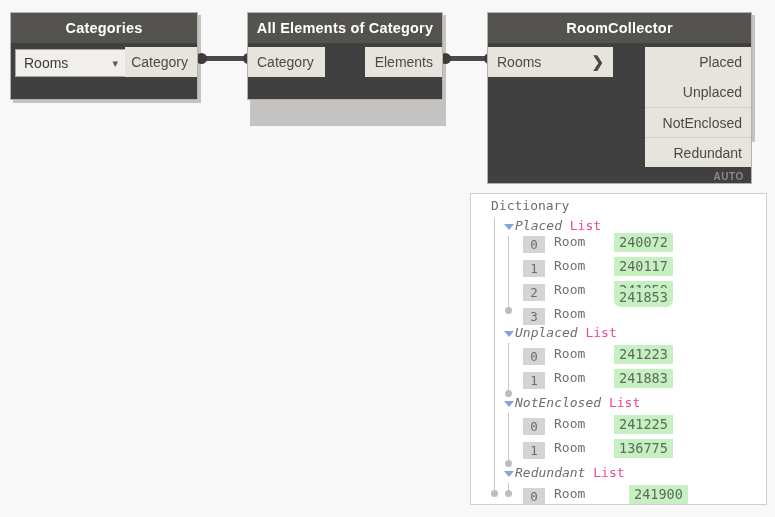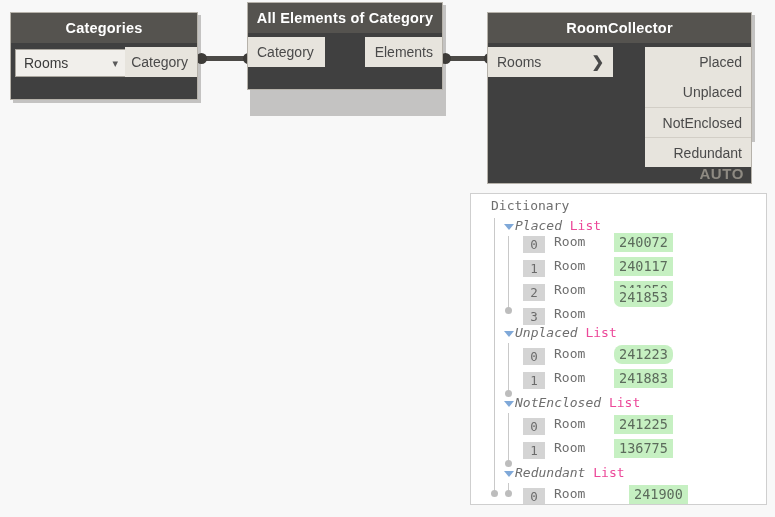--- a/index.html
+++ b/index.html
@@ -54,21 +54,21 @@
     font-size:14px;color:#3b3b3b;padding-left:8px;
     white-space:nowrap;
   }
   .ddl .caret{
     position:absolute;right:8px;top:0;line-height:26px;
     font-size:11px;color:#5a5a5a;
   }
 
   .auto{
     position:absolute;right:7px;bottom:2px;
-    font-size:15px;font-weight:bold;color:#8e8a82;
+    font-size:10px;font-weight:bold;color:#8e8a82;
     letter-spacing:.6px;
     text-align:center;
   }
 
   
   .wire{position:absolute;height:5px;background:#4c4a47;border-radius:2px;}
   .wdot{position:absolute;width:11px;height:11px;border-radius:50%;background:#3e3c39;}
 
   
   .preview{
@@ -126,21 +126,21 @@
           <span>Rooms</span>
           <span class="caret">▾</span>
         </div>
         <div class="port out" style="top:4px;width:72px;">
           <span>Category</span>
         </div>
       </div>
     </div>
   </div>
 
-  <div class="node" style="left:247px;top:2px;width:196px;height:111px;">
+  <div class="node" style="left:247px;top:12px;width:196px;height:111px;">
     <div class="node-shadow"></div>
     <div class="node-inner" style="width:196px;height:88px;">
       <div class="node-header">All Elements of Category</div>
       <div class="node-body" style="height:57px;">
         <div class="port in" style="top:4px;width:77px;">
           <span>Category</span>
         </div>
         <div class="port out" style="top:4px;width:77px;">
           <span>Elements</span>
         </div>
@@ -208,21 +208,21 @@
 
     <div class="tri" style="left:33px;top:137px;"></div>
     <div class="lrow mono" style="left:44px;top:131px;">
       <span class="lname">Unplaced</span><span> </span><span class="ltype">List</span>
     </div>
     <div class="vline" style="left:37px;top:149px;height:50px;"></div>
     <div class="vdot" style="left:34px;top:196px;"></div>
 
     <div class="idx mono" style="left:52px;top:154px;">0</div>
     <div class="rlabel mono" style="left:83px;top:152px;">Room</div>
-    <div class="val mono" style="left:131px;top:151px;border-radius:8px;">241223</div>
+    <div class="val mono" style="left:131px;top:151px;">241223</div>
 
     <div class="idx mono" style="left:52px;top:178px;">1</div>
     <div class="rlabel mono" style="left:83px;top:176px;">Room</div>
     <div class="val mono" style="left:131px;top:175px;">241883</div>
 
     <div class="tri" style="left:33px;top:207px;"></div>
     <div class="lrow mono" style="left:44px;top:201px;">
       <span class="lname">NotEnclosed</span><span> </span><span class="ltype">List</span>
     </div>
     <div class="vline" style="left:37px;top:219px;height:50px;"></div>

